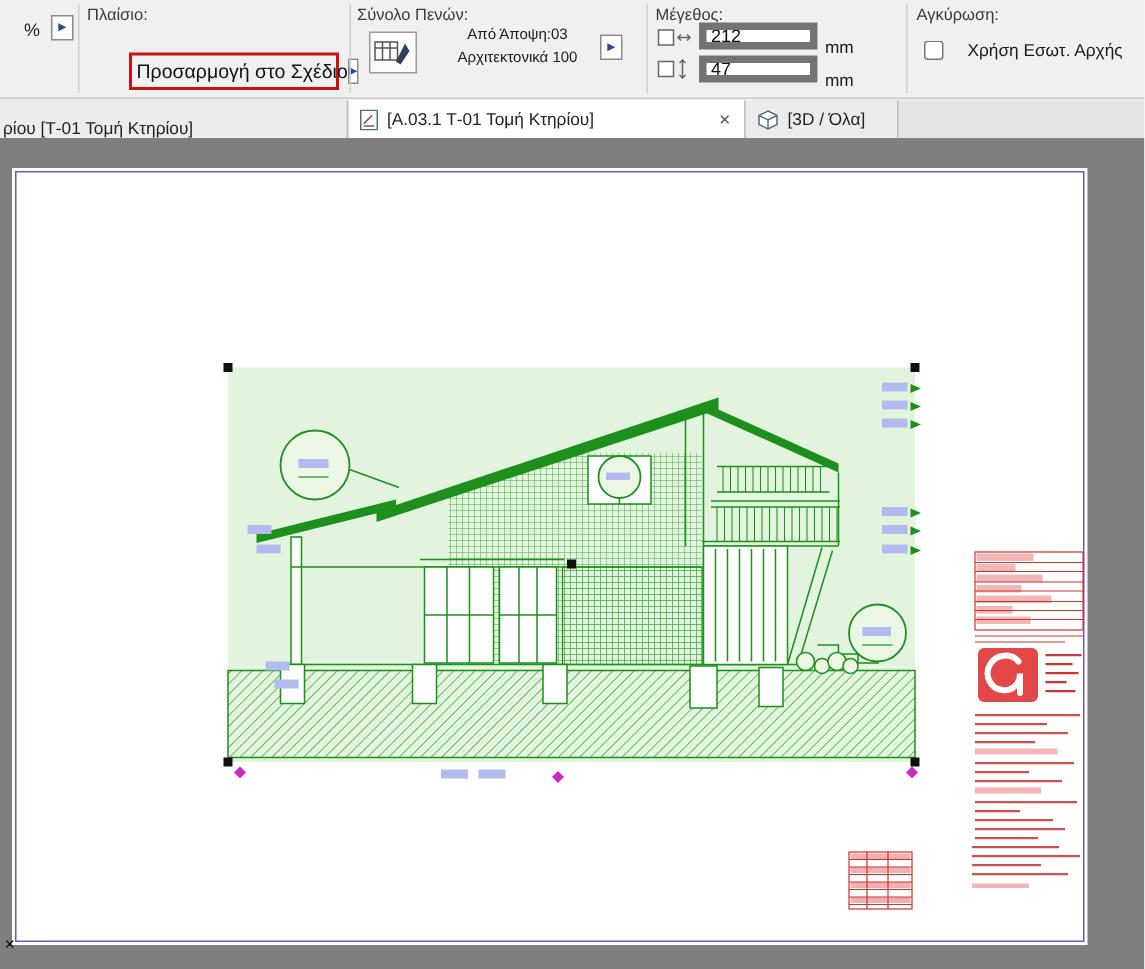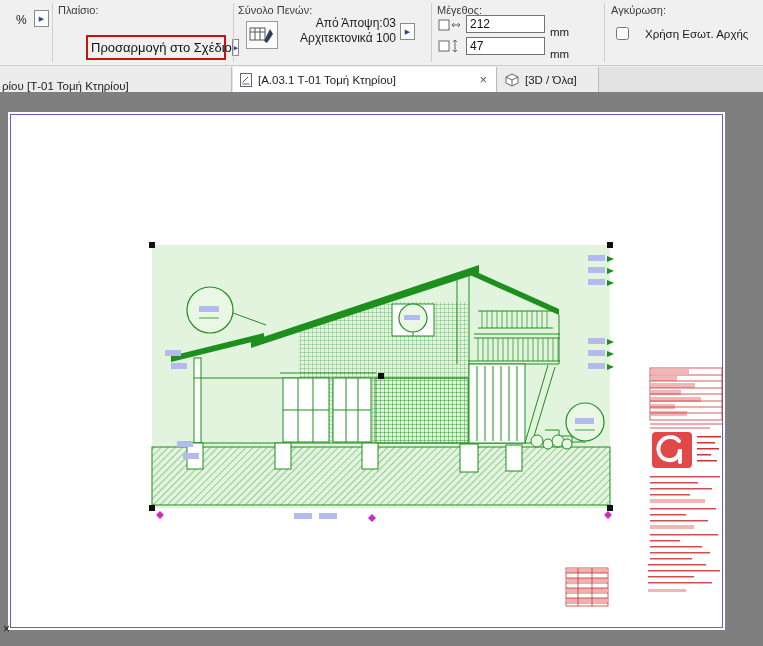--- a/index.html
+++ b/index.html
@@ -13,26 +13,26 @@
   .mini { position: absolute; width: 15px; height: 17px; border: 1px solid #8a8a8a; background: #fdfdfd; font-size: 7px; color: #2b4a8b; line-height: 15px; text-align: center; padding: 0; cursor: pointer; }
   .pct { position: absolute; left: 16px; top: 13px; font-size: 12px; color: #222; }
   .zoom-flyout { left: 34px; top: 10px; }
   .lab-frame { left: 58px; }
   .preview { position: absolute; left: 62px; top: 17px; width: 168px; text-align: center; font-size: 11.5px; color: #1a1a1a; white-space: nowrap; overflow: hidden; cursor: pointer; }
   .fitwrap { position: absolute; left: 86px; top: 35px; width: 140px; height: 25px; border: 2px solid #cc1111; display: flex; align-items: center; background: #f0f0f0; padding-left: 3px; }
   .fit-btn { background: transparent; border: none; font-size: 13px; color: #111; white-space: nowrap; cursor: pointer; font-family: inherit; }
   .fit-flyout { position: static; margin-left: auto; margin-right: 1px; }
   .lab-pens { left: 238px; }
   .pens-btn { position: absolute; left: 246px; top: 21px; width: 32px; height: 28px; border: 1px solid #9a9a9a; background: #fbfbfb; cursor: pointer; padding: 2px; }
-  .view-text { position: absolute; left: 294px; top: 16px; width: 102px; font-size: 12px; line-height: 15px; text-align: right; color: #1a1a1a; white-space: nowrap; }
+  .view-text { position: absolute; left: 294px; top: 16px; width: 102px; font-size: 10px; line-height: 15px; text-align: center; color: #1a1a1a; white-space: nowrap; }
   .view-flyout { left: 400px; top: 23px; }
   .lab-size { left: 437px; }
   .size-icon1 { position: absolute; left: 438px; top: 18px; }
   .size-icon2 { position: absolute; left: 438px; top: 39px; }
-  .num { position: absolute; left: 466px; width: 79px; height: 18px; border: 1px solid #737373; font-size: 12px; padding: 0 3px; font-family: inherit; background: #fff; color: #111; }
+  .num { position: absolute; left: 466px; width: 79px; height: 18px; border: 5px solid #737373; font-size: 12px; padding: 0 3px; font-family: inherit; background: #fff; color: #111; }
   .num1 { top: 15px; } .num2 { top: 37px; }
   .mm { position: absolute; left: 550px; font-size: 11.5px; color: #1a1a1a; margin-top: 8px; }
   .mm1 { top: 18px; } .mm2 { top: 40px; }
   .lab-anchor { left: 611px; }
   .anchor-box { position: absolute; left: 616px; top: 27px; display: flex; align-items: center; gap: 16px; font-size: 11.5px; color: #1a1a1a; }
   .anchor-box input { width: 13px; height: 13px; }
 
   
   .tabbar { position: absolute; left: 0; top: 67px; width: 763px; height: 25px; background: #e3e3e3; }
   .tab { position: absolute; top: 0; height: 25px; display: flex; align-items: center; font-size: 11.5px; color: #222; white-space: nowrap; overflow: hidden; border-right: 1px solid #bdbdbd; cursor: pointer; }

